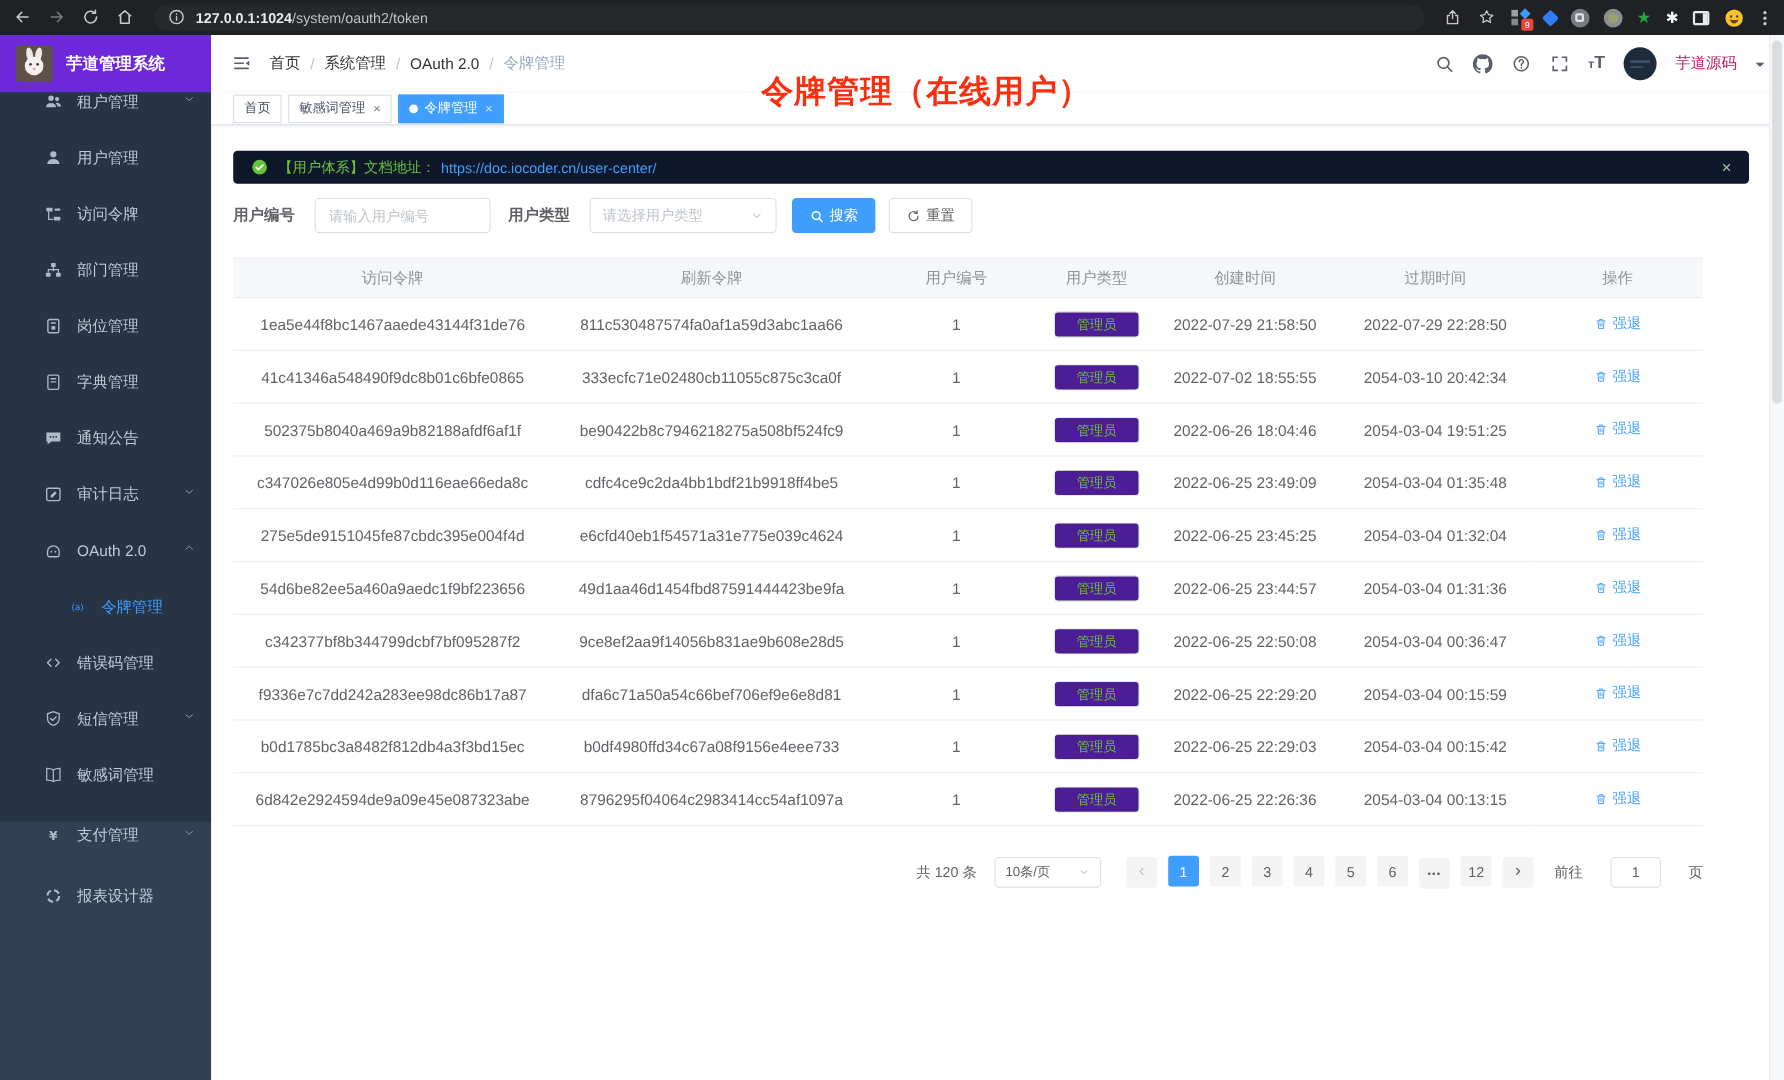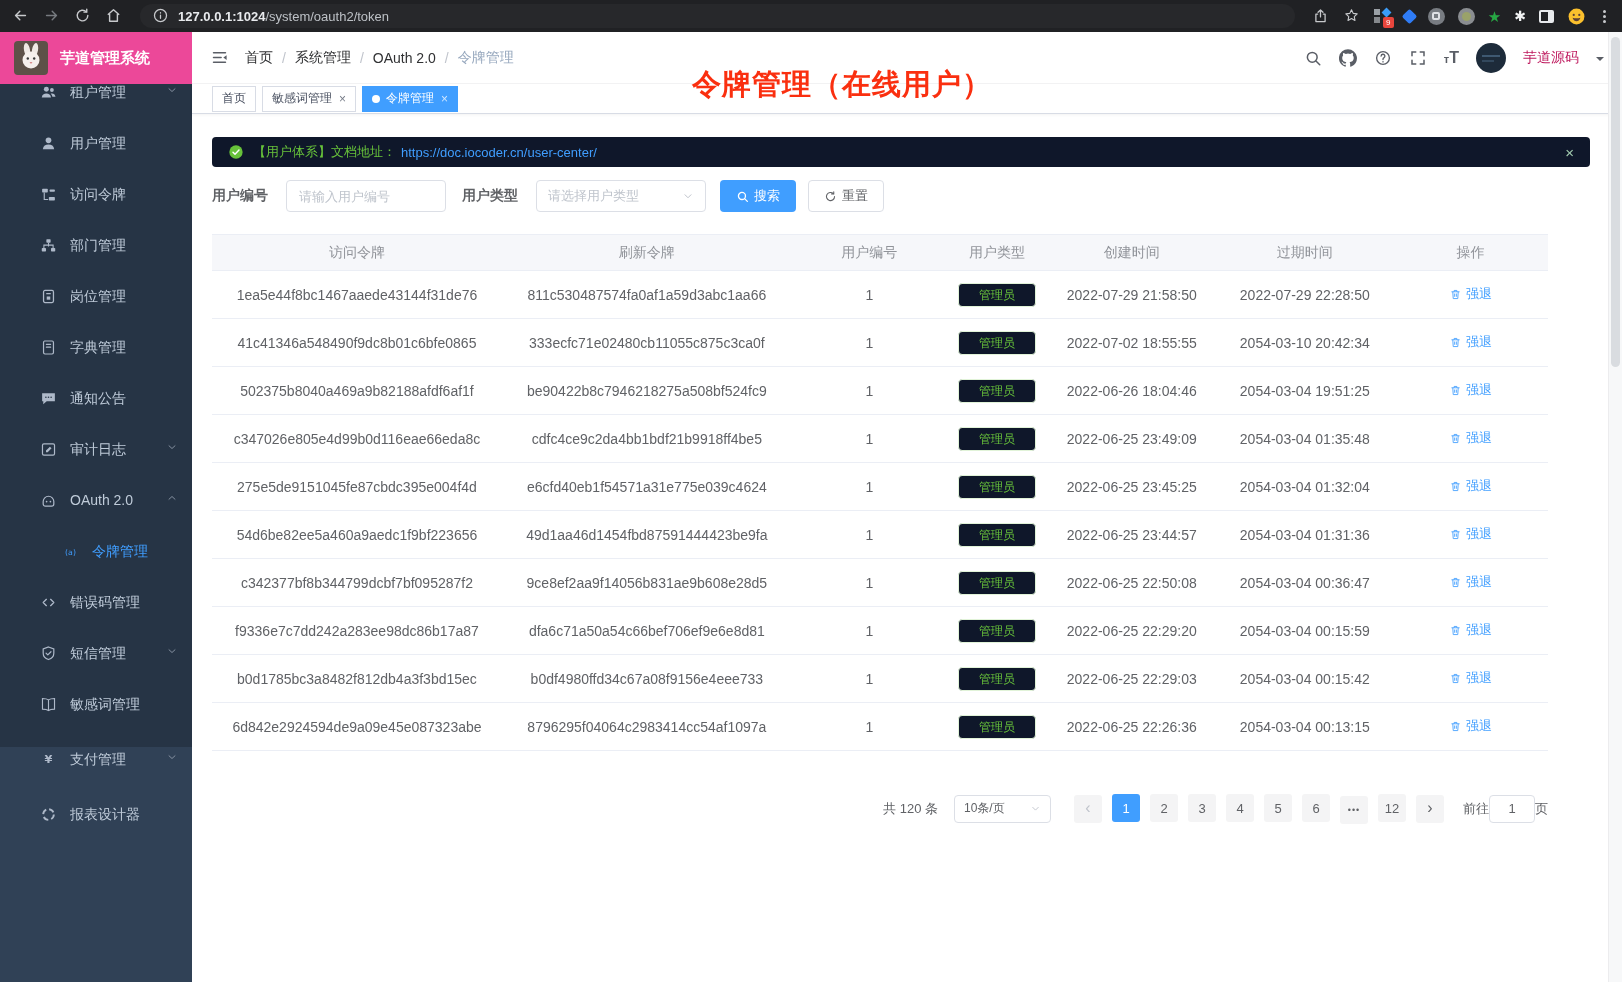--- a/index.html
+++ b/index.html
@@ -30,21 +30,21 @@
   .ext-pin{color:#f1f3f4;font-size:14px;line-height:17px;cursor:pointer}
   .ext-panel{width:15px;height:13px;border:2px solid #e8eaed;border-radius:2px;position:relative;cursor:pointer}
   .ext-panel i{position:absolute;right:0;top:0;bottom:0;width:4px;background:#e8eaed}
   .ext-smiley{width:19px;height:19px;cursor:pointer}
   .kebab{display:flex;flex-direction:column;gap:2px;padding:2px 4px;cursor:pointer}
   .kebab i{width:3px;height:3px;border-radius:50%;background:#c7c9cc}
 
   
   .app{display:flex;height:950px}
   aside{width:192px;background:#304156;display:flex;flex-direction:column;flex-shrink:0}
-  .logo{height:52px;background:#ec4899;display:flex;align-items:center;padding:0 14px;gap:12px;cursor:pointer}
+  .logo{height:52px;background:#6d28d9;display:flex;align-items:center;padding:0 14px;gap:12px;cursor:pointer}
   .logo-img{width:34px;height:34px;border-radius:4px;overflow:hidden;flex-shrink:0}
   .logo-title{color:#fff;font-size:15px;font-weight:700;white-space:nowrap}
   .menu{display:flex;flex-direction:column}
   .menu.dark{background:#263445}
   .menu.light{background:#304156;flex:1;padding-top:4px}
   .side-item{display:flex;align-items:flex-start;height:51px;padding:0 14px 0 40px;color:#bfcbd9;font-size:14px;cursor:pointer;white-space:nowrap}
   .menu.light .side-item{height:55px}
   .side-item .sicon{width:17px;height:17px;margin-right:13px;color:#aeb9c9;flex-shrink:0}
   .side-item .sicon svg{width:17px;height:17px}
   .side-item.sub{padding-left:62px}
@@ -96,34 +96,34 @@
   .selectbox{width:170px;height:32px;border:1px solid #dcdfe6;border-radius:4px;display:flex;align-items:center;justify-content:space-between;padding:0 11px;color:#bfc4cc;font-size:13px;margin-right:14px;cursor:pointer}
   .selectbox svg{width:12px;height:12px;color:#c0c4cc}
   .btn{height:32px;border-radius:4px;font-size:13px;display:inline-flex;align-items:center;gap:5px;padding:0 15px;cursor:pointer;border:1px solid transparent;font-family:inherit}
   .btn svg{width:13px;height:13px}
   .btn.primary{background:#409eff;color:#fff;margin-right:12px}
   .btn.plain{background:#fff;color:#606266;border-color:#dcdfe6}
 
   table{width:1336px;border-collapse:collapse;font-size:14px;table-layout:fixed}
   th{height:36px;background:#f6f7fa;color:#909399;font-weight:500;border-top:1px solid #ebeef5;border-bottom:1px solid #ebeef5;text-align:center}
   td{height:48px;color:#606266;border-bottom:1px solid #ebeef5;text-align:center;overflow:hidden;white-space:nowrap}
-  .badge{display:inline-block;padding:0 20px;height:24px;line-height:22px;background:#0f172a;border:1px solid #e1f3d8;color:#67c23a;border-radius:4px;font-size:12px}
+  .badge{display:inline-block;padding:0 20px;height:24px;line-height:22px;background:#4c1d95;border:1px solid #e1f3d8;color:#67c23a;border-radius:4px;font-size:12px}
   .action{color:#409eff;display:inline-flex;align-items:center;gap:4px;font-size:13px;cursor:pointer}
   .action svg{width:13px;height:13px}
 
-  .pagination{width:1336px;margin-top:43px;display:flex;justify-content:flex-end;align-items:center;font-size:13px;color:#606266}
+  .pagination{width:1336px;margin-top:27px;display:flex;justify-content:flex-end;align-items:center;font-size:13px;color:#606266}
   .ptotal{margin-right:16px}
   .psize{width:97px;height:28px;border:1px solid #dcdfe6;border-radius:4px;display:flex;align-items:center;justify-content:space-between;padding:0 9px;margin-right:18px;cursor:pointer;font-size:12px}
   .psize svg{width:11px;height:11px;color:#c0c4cc}
   .pbtn{width:28px;height:28px;border:none;background:#f4f4f5;border-radius:3px;margin:0 5px;font-size:13px;color:#606266;cursor:pointer;display:inline-flex;align-items:center;justify-content:center;font-family:inherit}
   .pbtn.arrow{font-size:16px;padding-bottom:2px}
   .pbtn.disabled{color:#c0c4cc;cursor:default}
   .pbtn.active{background:#409eff;color:#fff}
   .pbtn.dots{font-size:9px;letter-spacing:1px}
-  .goto{margin-left:14px;display:inline-flex;align-items:center;gap:0}
+  .goto{margin-left:14px;display:inline-flex;align-items:center;gap:25px}
   .ginput{width:46px;height:28px;border:1px solid #dcdfe6;border-radius:4px;text-align:center;font-size:13px;color:#606266;outline:none;font-family:inherit}
 
   
   .annotation{position:fixed;left:692px;top:66px;font-size:29px;line-height:36px;color:#fa2f0f;font-weight:600;letter-spacing:1px;z-index:60;white-space:nowrap}
   .vscroll{position:fixed;right:0;top:32px;bottom:0;width:14px;background:#f7f8f9;border-left:1px solid #ececee;z-index:40}
   .vscroll .thumb{position:absolute;left:2px;right:2px;top:5px;height:330px;background:#d9dce0;border-radius:6px}
 </style>
 </head>
 <body>
 

